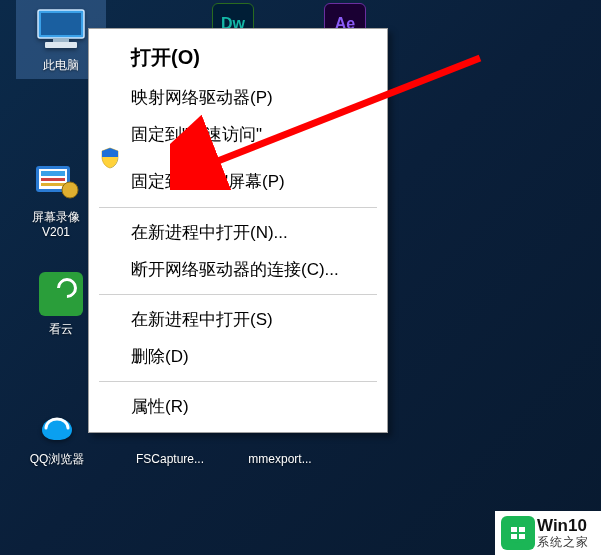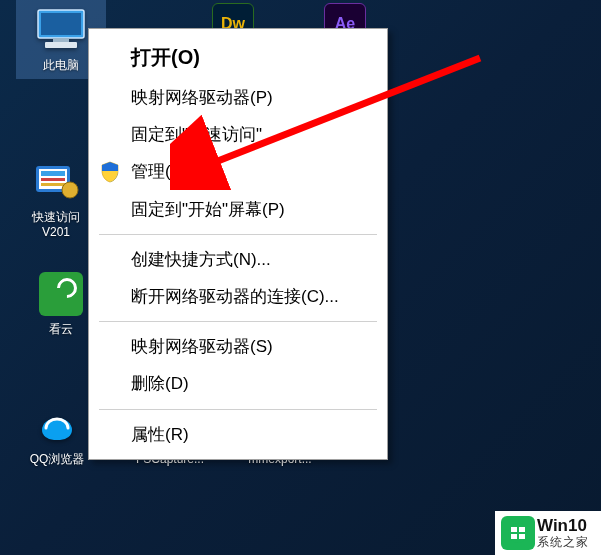--- a/index.html
+++ b/index.html
@@ -20,21 +20,21 @@
     width: 56px; height: 48px;
     display: flex; align-items: center; justify-content: center;
     margin-bottom: 4px;
   }
   .icon-cell .lbl { line-height: 1.25; text-shadow: 0 1px 2px rgba(0,0,0,.6); white-space: pre-line; text-align: center; }
   .thispc { left: 16px; top: 0; background: rgba(120,180,255,.25); padding-top: 6px; padding-bottom: 6px; }
   .thispc .ico svg { filter: drop-shadow(0 2px 2px rgba(0,0,0,.4)); }
   .dw { left: 188px; top: 0; }
   .ae { left: 300px; top: 0; }
   .app-tile { width: 42px; height: 42px; border-radius: 6px; display:flex; align-items:center; justify-content:center; font-weight:700; font-size:16px; }
-  .dw-tile { background:#001e36; color:#eab308; border:1px solid #2a6b1f;text-align:right; }
+  .dw-tile { background:#001e36; color:#14b8a6; border:1px solid #2a6b1f;text-align:right; }
   .ae-tile { background:#1a0033; color:#8b5cf6; border:1px solid #6a2fa0; }
   .rec { left: 8px; top: 158px; width: 96px; }
   .rec .ico { width:56px; height:48px; }
   .kan { left: 16px; top: 270px; }
   .kan .ico div { width:44px; height:44px; background:#2a9e3a; border-radius:6px; position:relative; }
   .kan .ico div::after { content:""; position:absolute; right:6px; top:6px; width:14px; height:14px; border:3px solid #fff; border-radius:50%; border-bottom-color:transparent; transform:rotate(45deg); }
   .qq { left: 12px; top: 400px; }
   .qq .ico svg { filter: drop-shadow(0 2px 2px rgba(0,0,0,.4)); }
   .fsc { left: 120px; top: 452px; width: 100px; }
   .mmex { left: 230px; top: 452px; width: 100px; }
@@ -120,21 +120,21 @@
     <div class="ico">
       <svg width="48" height="44" viewBox="0 0 48 44">
         <rect x="4" y="6" width="34" height="26" rx="3" fill="#2a7bd4"></rect>
         <rect x="7" y="9" width="28" height="20" fill="#fff"></rect>
         <rect x="9" y="11" width="24" height="5" fill="#3aa0e8"></rect>
         <rect x="9" y="18" width="24" height="3" fill="#d04040"></rect>
         <rect x="9" y="23" width="24" height="3" fill="#e0b030"></rect>
         <circle cx="38" cy="30" r="8" fill="#e0b030" stroke="#8a6a10" stroke-width="1"></circle>
       </svg>
     </div>
-    <div class="lbl">快速访问
+    <div class="lbl">屏幕录像
 V201</div>
   </div>
 
   <div class="icon-cell kan">
     <div class="ico">
         <div></div>
       </div>
     <div class="lbl">看云</div>
   </div>
 
@@ -167,35 +167,34 @@
     </div>
     <div class="ctx-item">
       <span class="ctx-icon">
         <svg width="20" height="22" viewBox="0 0 20 22">
           <path d="M10 1 L18 4 V10 C18 16 14 20 10 21 C6 20 2 16 2 10 V4 Z" fill="#ffd23a" stroke="#c99a10" stroke-width="0.6"></path>
           <path d="M10 1 L18 4 V10 C18 16 14 20 10 21 Z" fill="#1e6fd8"></path>
           <path d="M10 1 L2 4 V10 L10 10 Z" fill="#1e6fd8"></path>
           <path d="M10 10 L18 10 V10 C18 16 14 20 10 21 Z" fill="#ffd23a"></path>
         </svg>
       </span>
-      <span>管理(G)</span>
     </div>
     <div class="ctx-item">
       <span>固定到"开始"屏幕(P)</span>
     </div>
     <div class="ctx-sep"></div>
     <div class="ctx-item">
-      <span>创建快捷方式(N)...</span>
+      <span>在新进程中打开(N)...</span>
     </div>
     <div class="ctx-item">
       <span>断开网络驱动器的连接(C)...</span>
     </div>
     <div class="ctx-sep"></div>
     <div class="ctx-item">
-      <span>映射网络驱动器(S)</span>
+      <span>在新进程中打开(S)</span>
     </div>
     <div class="ctx-item">
       <span>删除(D)</span>
     </div>
     <div class="ctx-sep"></div>
     <div class="ctx-item">
       <span>属性(R)</span>
     </div>
   </div>
 

